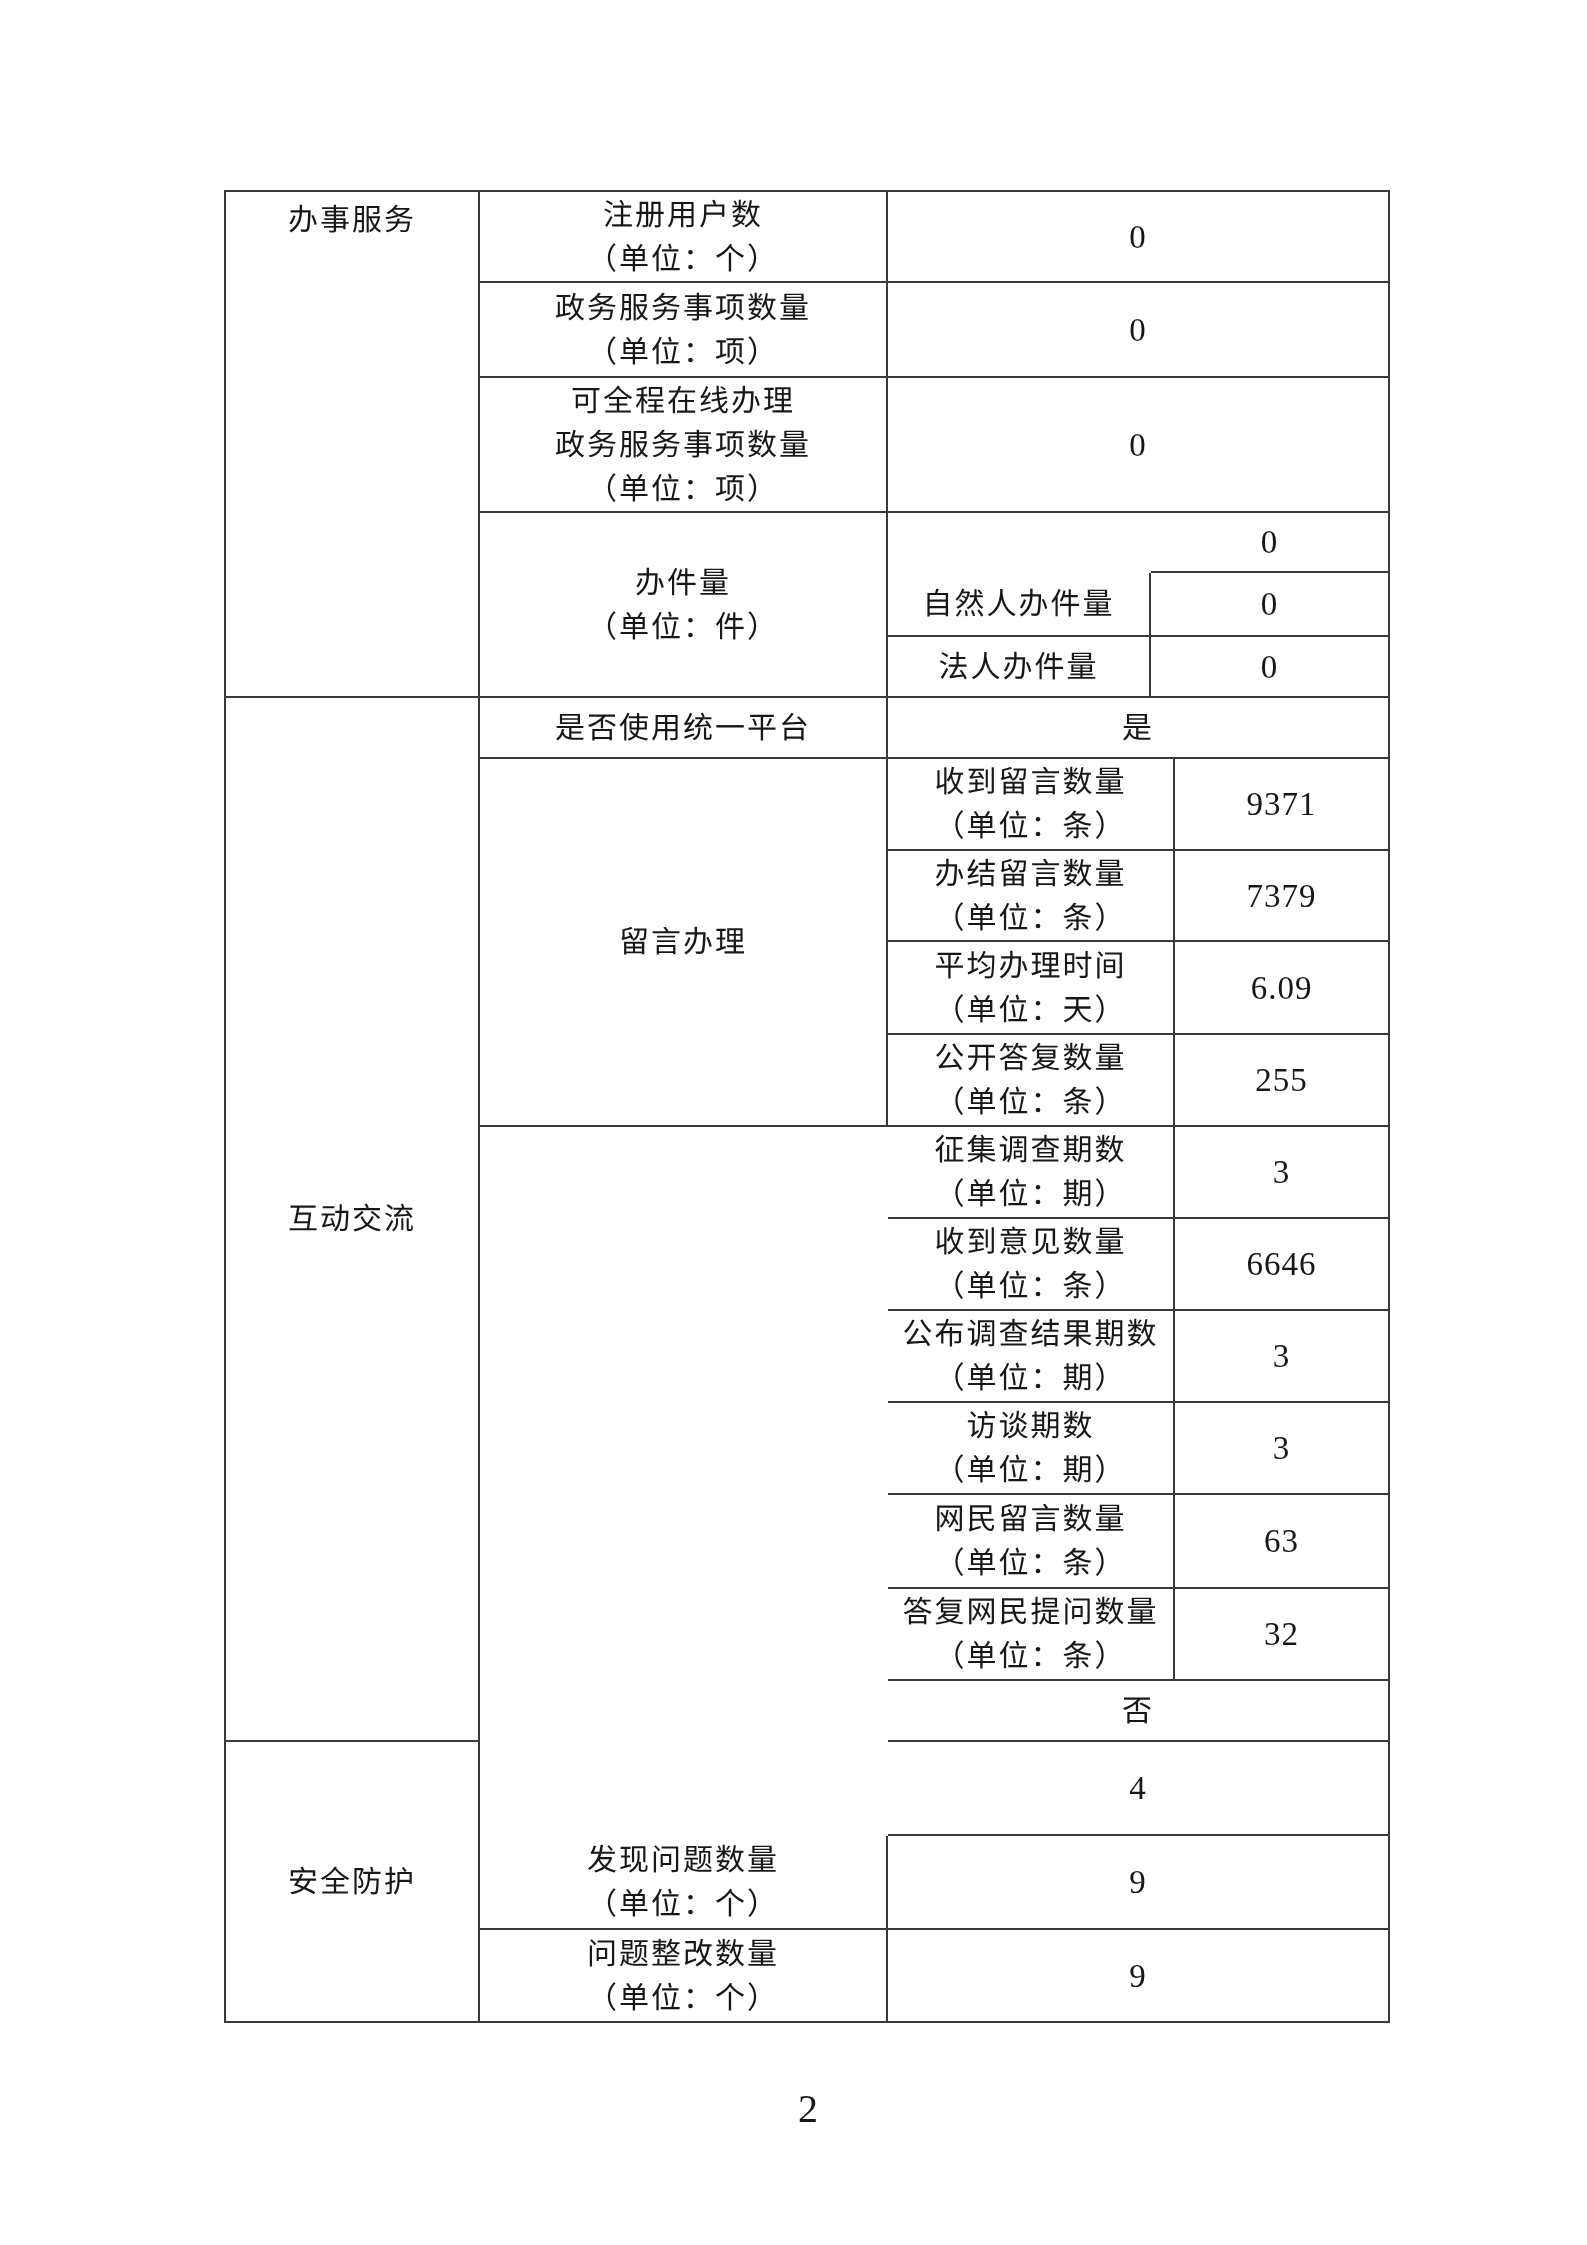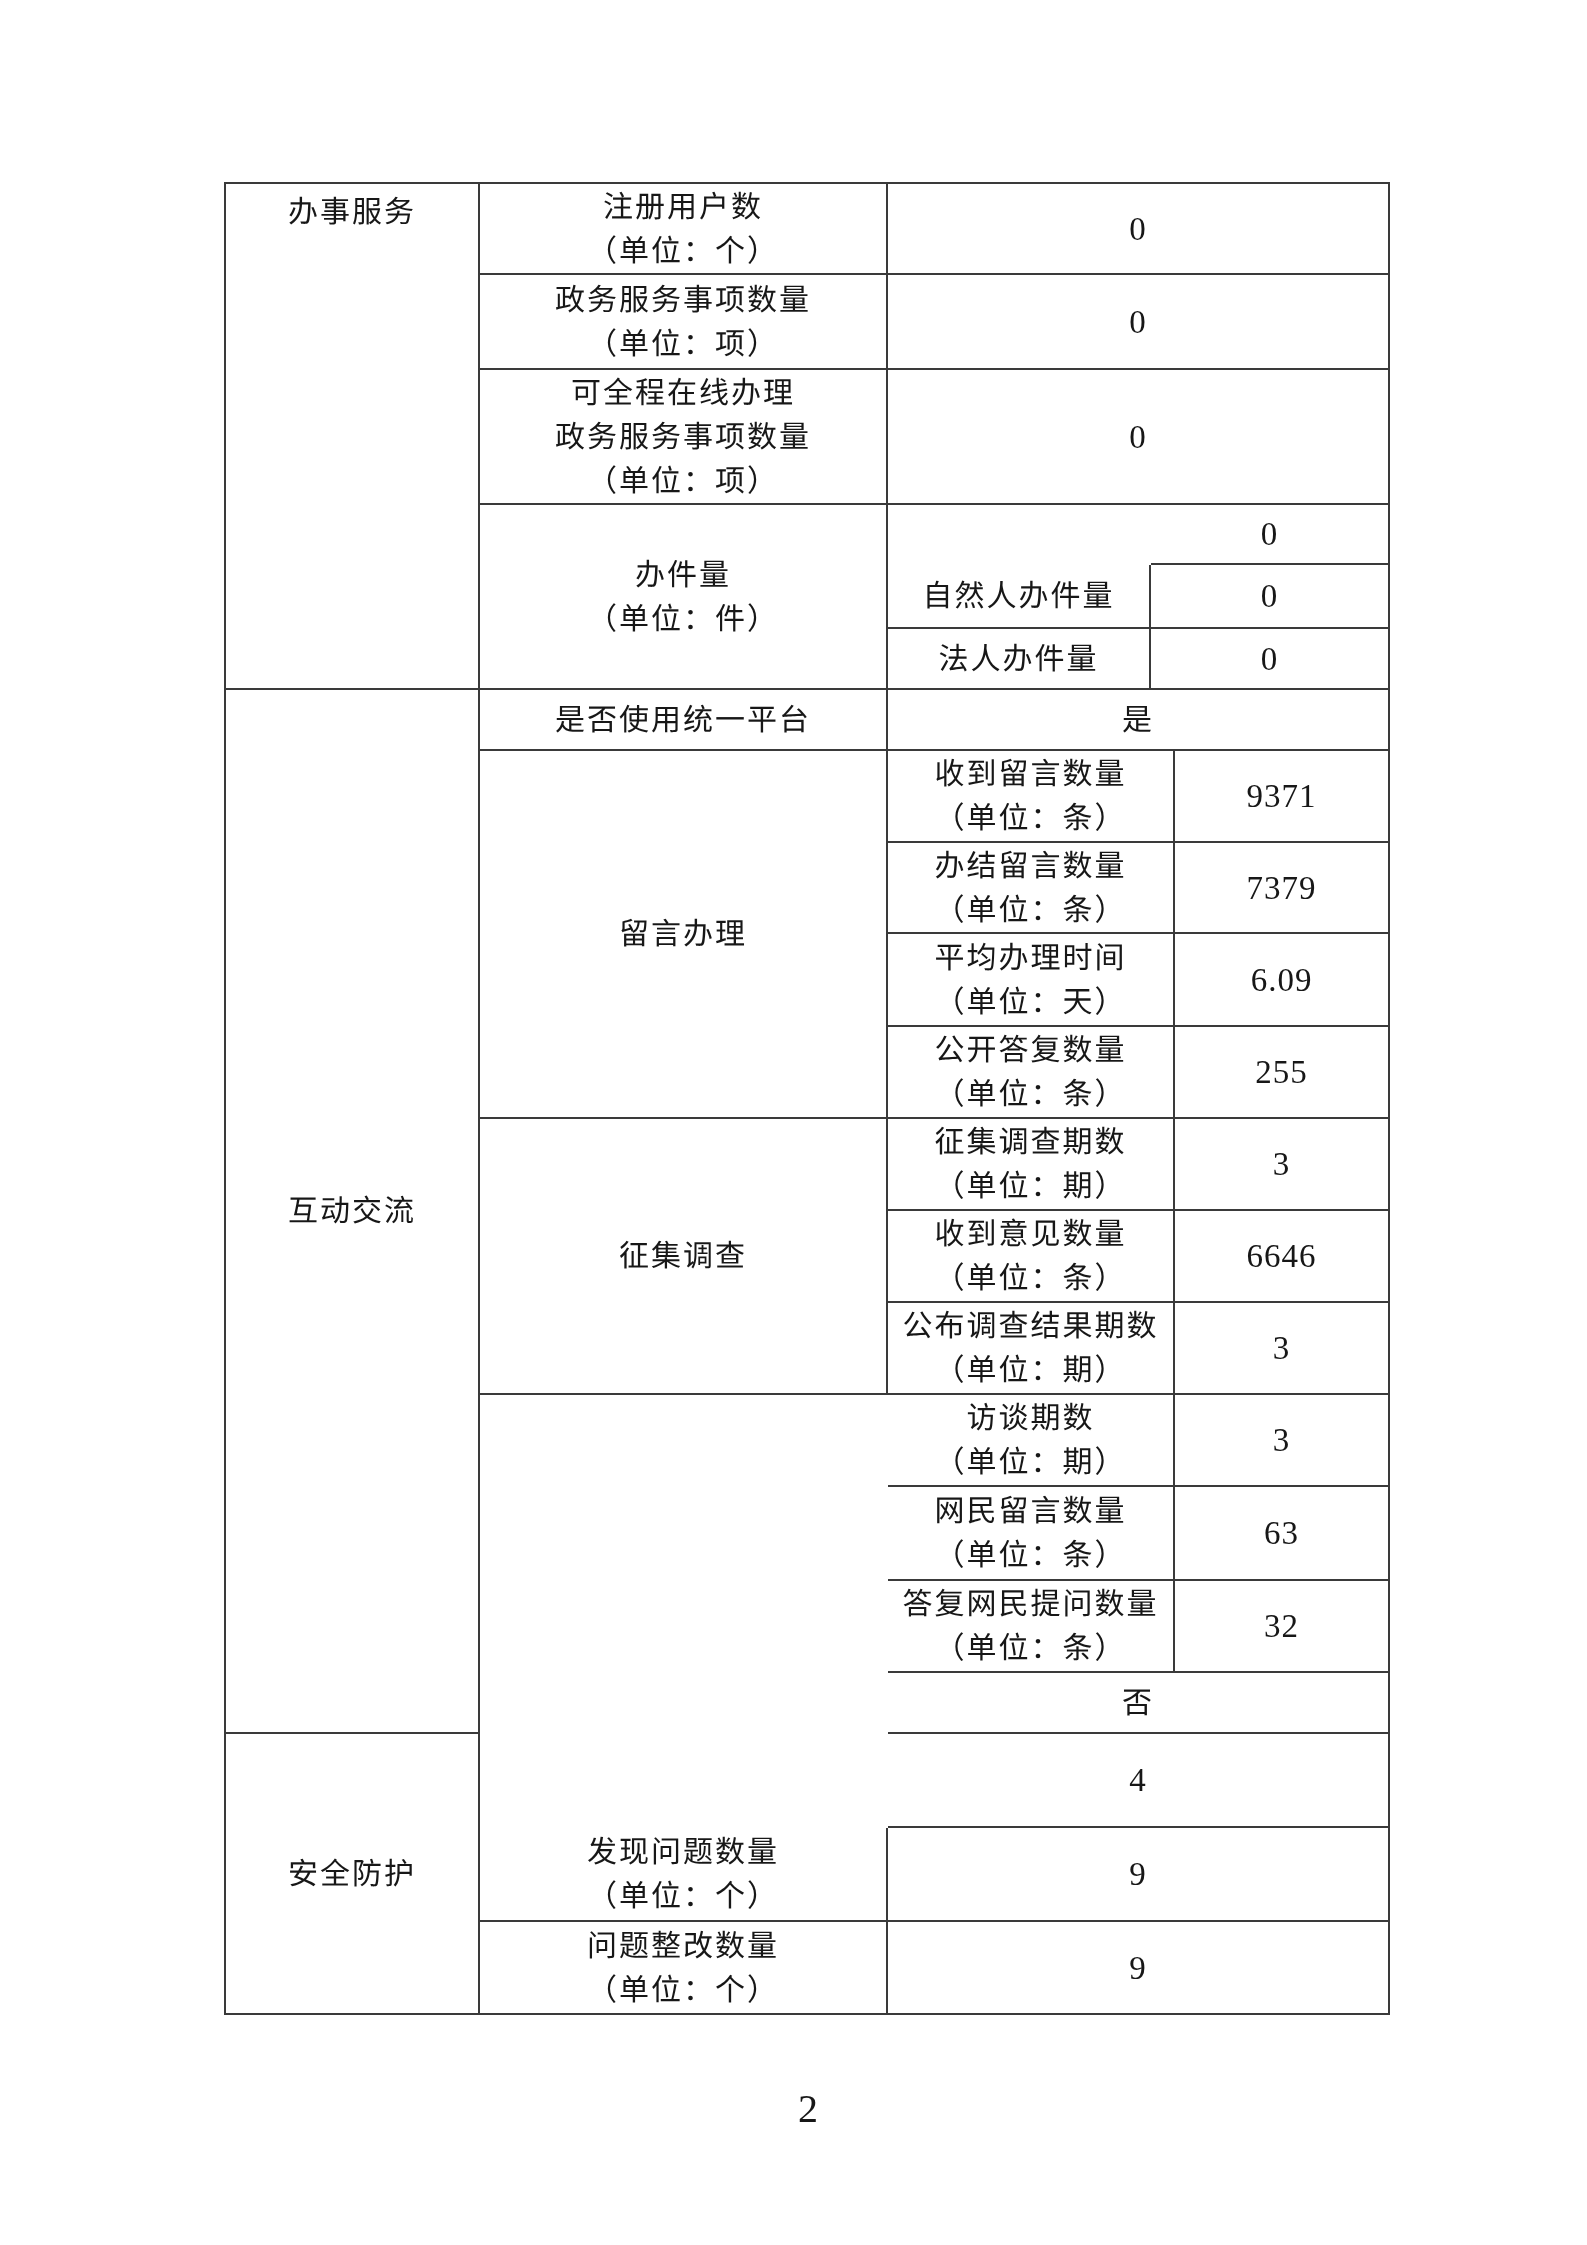--- a/index.html
+++ b/index.html
@@ -5,21 +5,21 @@
   html,body{margin:0;padding:0;background:#ffffff;}
   .page{
     position:relative;
     width:1587px;height:2245px;
     background:#ffffff;
     font-family:"Liberation Serif","DejaVu Serif",serif;
     color:#171717;
     overflow:hidden;
   }
   .report-table{
-    position:absolute;left:224px;top:182px;
+    position:absolute;left:224px;top:190px;
     display:grid;
     grid-template-columns:254px 408px 263px 24px 215px;
     grid-template-rows:91px 95px 135px 60px 64px 61px 61px 92px 91px 93px 92px 92px 92px 92px 92px 94px 92px 61px 94px 94px 93px;
     border-top:2px solid #3a3a3a;
     border-left:2px solid #3a3a3a;
   }
   .cell{
     box-sizing:border-box;
     border-right:2px solid #3a3a3a;
     border-bottom:2px solid #3a3a3a;
@@ -104,23 +104,20 @@
       <span class="ln">平均办理时间</span>
       <span class="ln">（单位：天）</span>
     </div>
     <div class="cell val" style="grid-area:10/5/11/6">6.09</div>
     <div class="cell" style="grid-area:11/3/12/5">
       <span class="ln">公开答复数量</span>
       <span class="ln">（单位：条）</span>
     </div>
     <div class="cell val" style="grid-area:11/5/12/6">255</div>
 
-    <div class="cell" style="grid-area:12/2/15/3">
-      <span class="ln">征集调查</span>
-    </div>
     <div class="cell" style="grid-area:12/3/13/5">
       <span class="ln">征集调查期数</span>
       <span class="ln">（单位：期）</span>
     </div>
     <div class="cell val" style="grid-area:12/5/13/6">3</div>
     <div class="cell" style="grid-area:13/3/14/5">
       <span class="ln">收到意见数量</span>
       <span class="ln">（单位：条）</span>
     </div>
     <div class="cell val" style="grid-area:13/5/14/6">6646</div>

